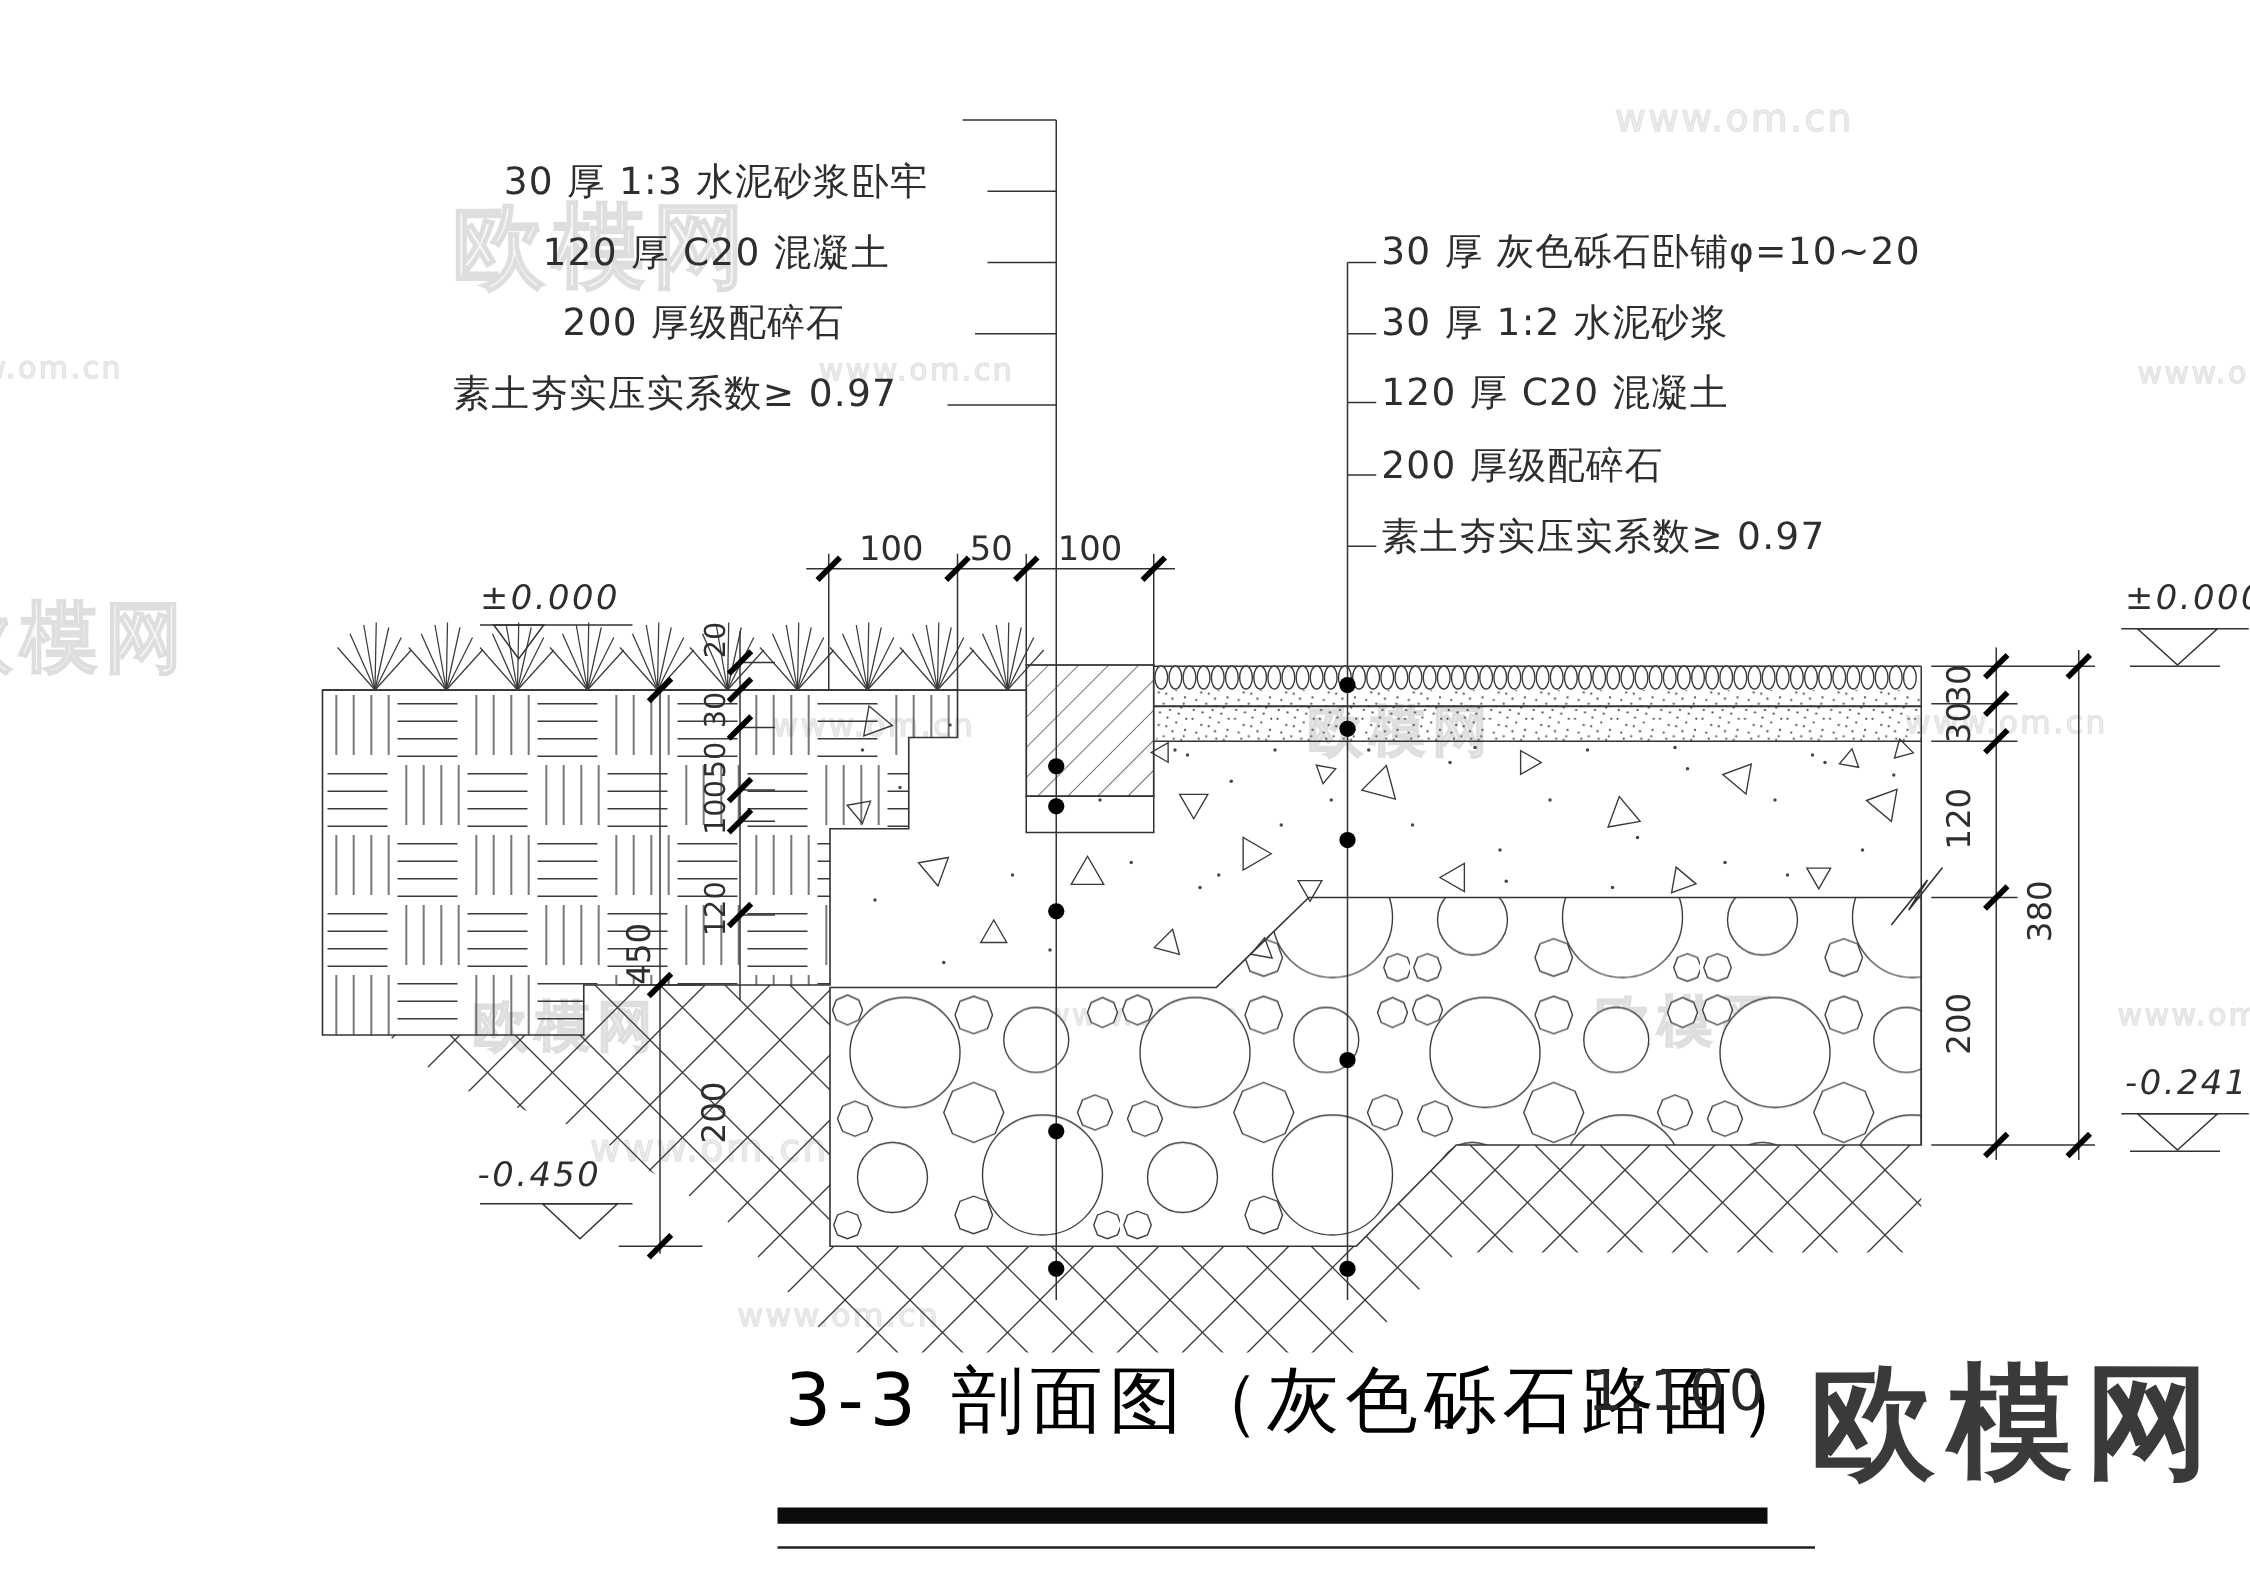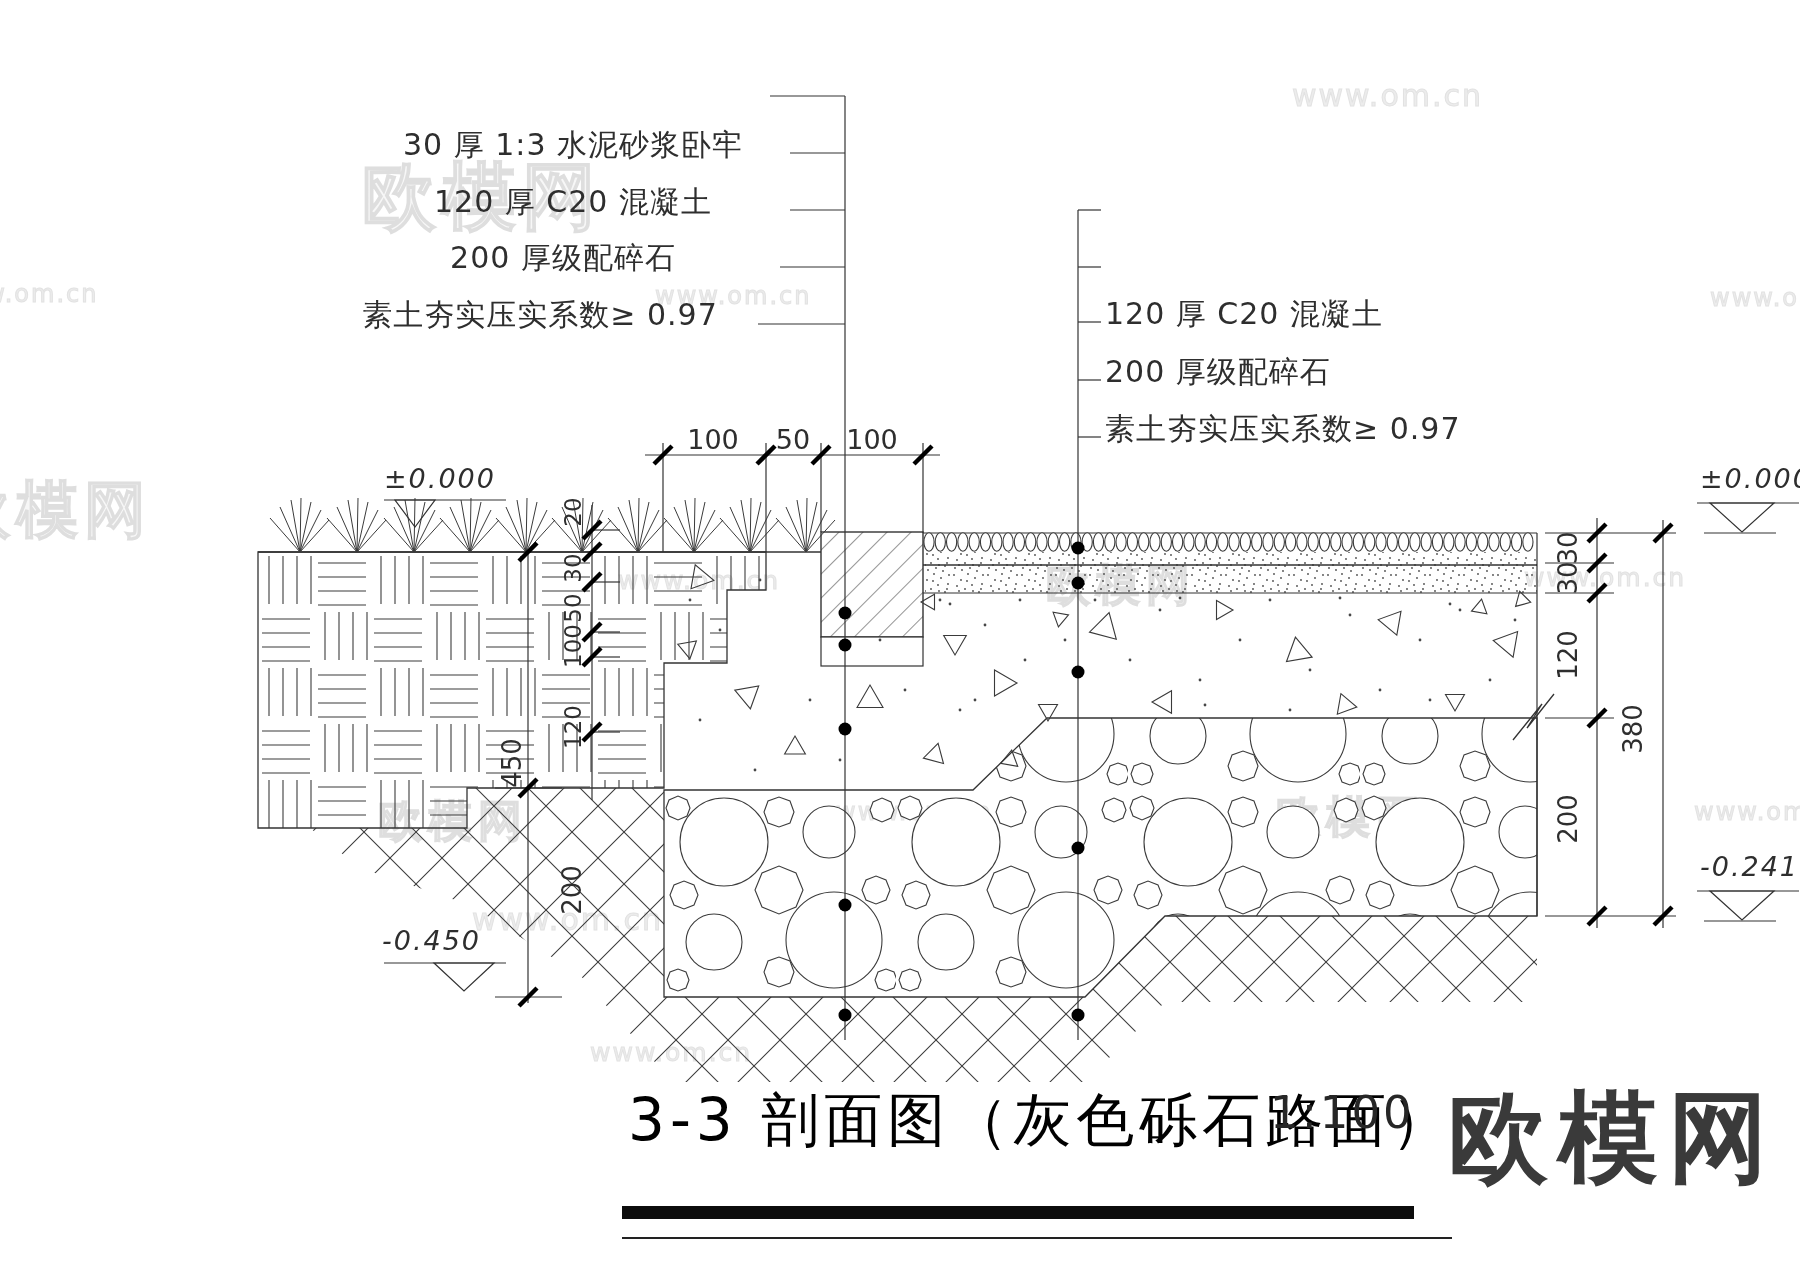--- a/index.html
+++ b/index.html
@@ -439,20 +439,22 @@
       <rect x="622" y="1206" width="792" height="13" fill="#0c0c0c"></rect>
       <line x1="622" y1="1238" x2="1452" y2="1238" stroke="#222" stroke-width="2"></line>
     </g>
   </svg>
 
   <div class="t ann lrow" style="left:363px;top:125px;">30 厚 1:3 水泥砂浆卧牢</div>
   <div class="t ann lrow" style="left:363px;top:182px;">120 厚 C20 混凝土</div>
   <div class="t ann lrow" style="left:353px;top:238px;">200 厚级配碎石</div>
   <div class="t ann lrow" style="left:330px;top:295px;">素土夯实压实系数≥ 0.97</div>
 
+  <div class="t ann" style="left:1105px;top:181px;">30 厚 灰色砾石卧铺φ=10~20</div>
+  <div class="t ann" style="left:1105px;top:238px;">30 厚 1:2 水泥砂浆</div>
   <div class="t ann" style="left:1105px;top:294px;">120 厚 C20 混凝土</div>
   <div class="t ann" style="left:1105px;top:352px;">200 厚级配碎石</div>
   <div class="t ann" style="left:1105px;top:409px;">素土夯实压实系数≥ 0.97</div>
 
   <div class="t dimh" style="left:673px;top:424px;">100</div>
   <div class="t dimh" style="left:753px;top:424px;">50</div>
   <div class="t dimh" style="left:832px;top:424px;">100</div>
 
   <div class="t vdim" style="left:1513px;top:533px;">30</div>
   <div class="t vdim" style="left:1513px;top:563px;">30</div>

